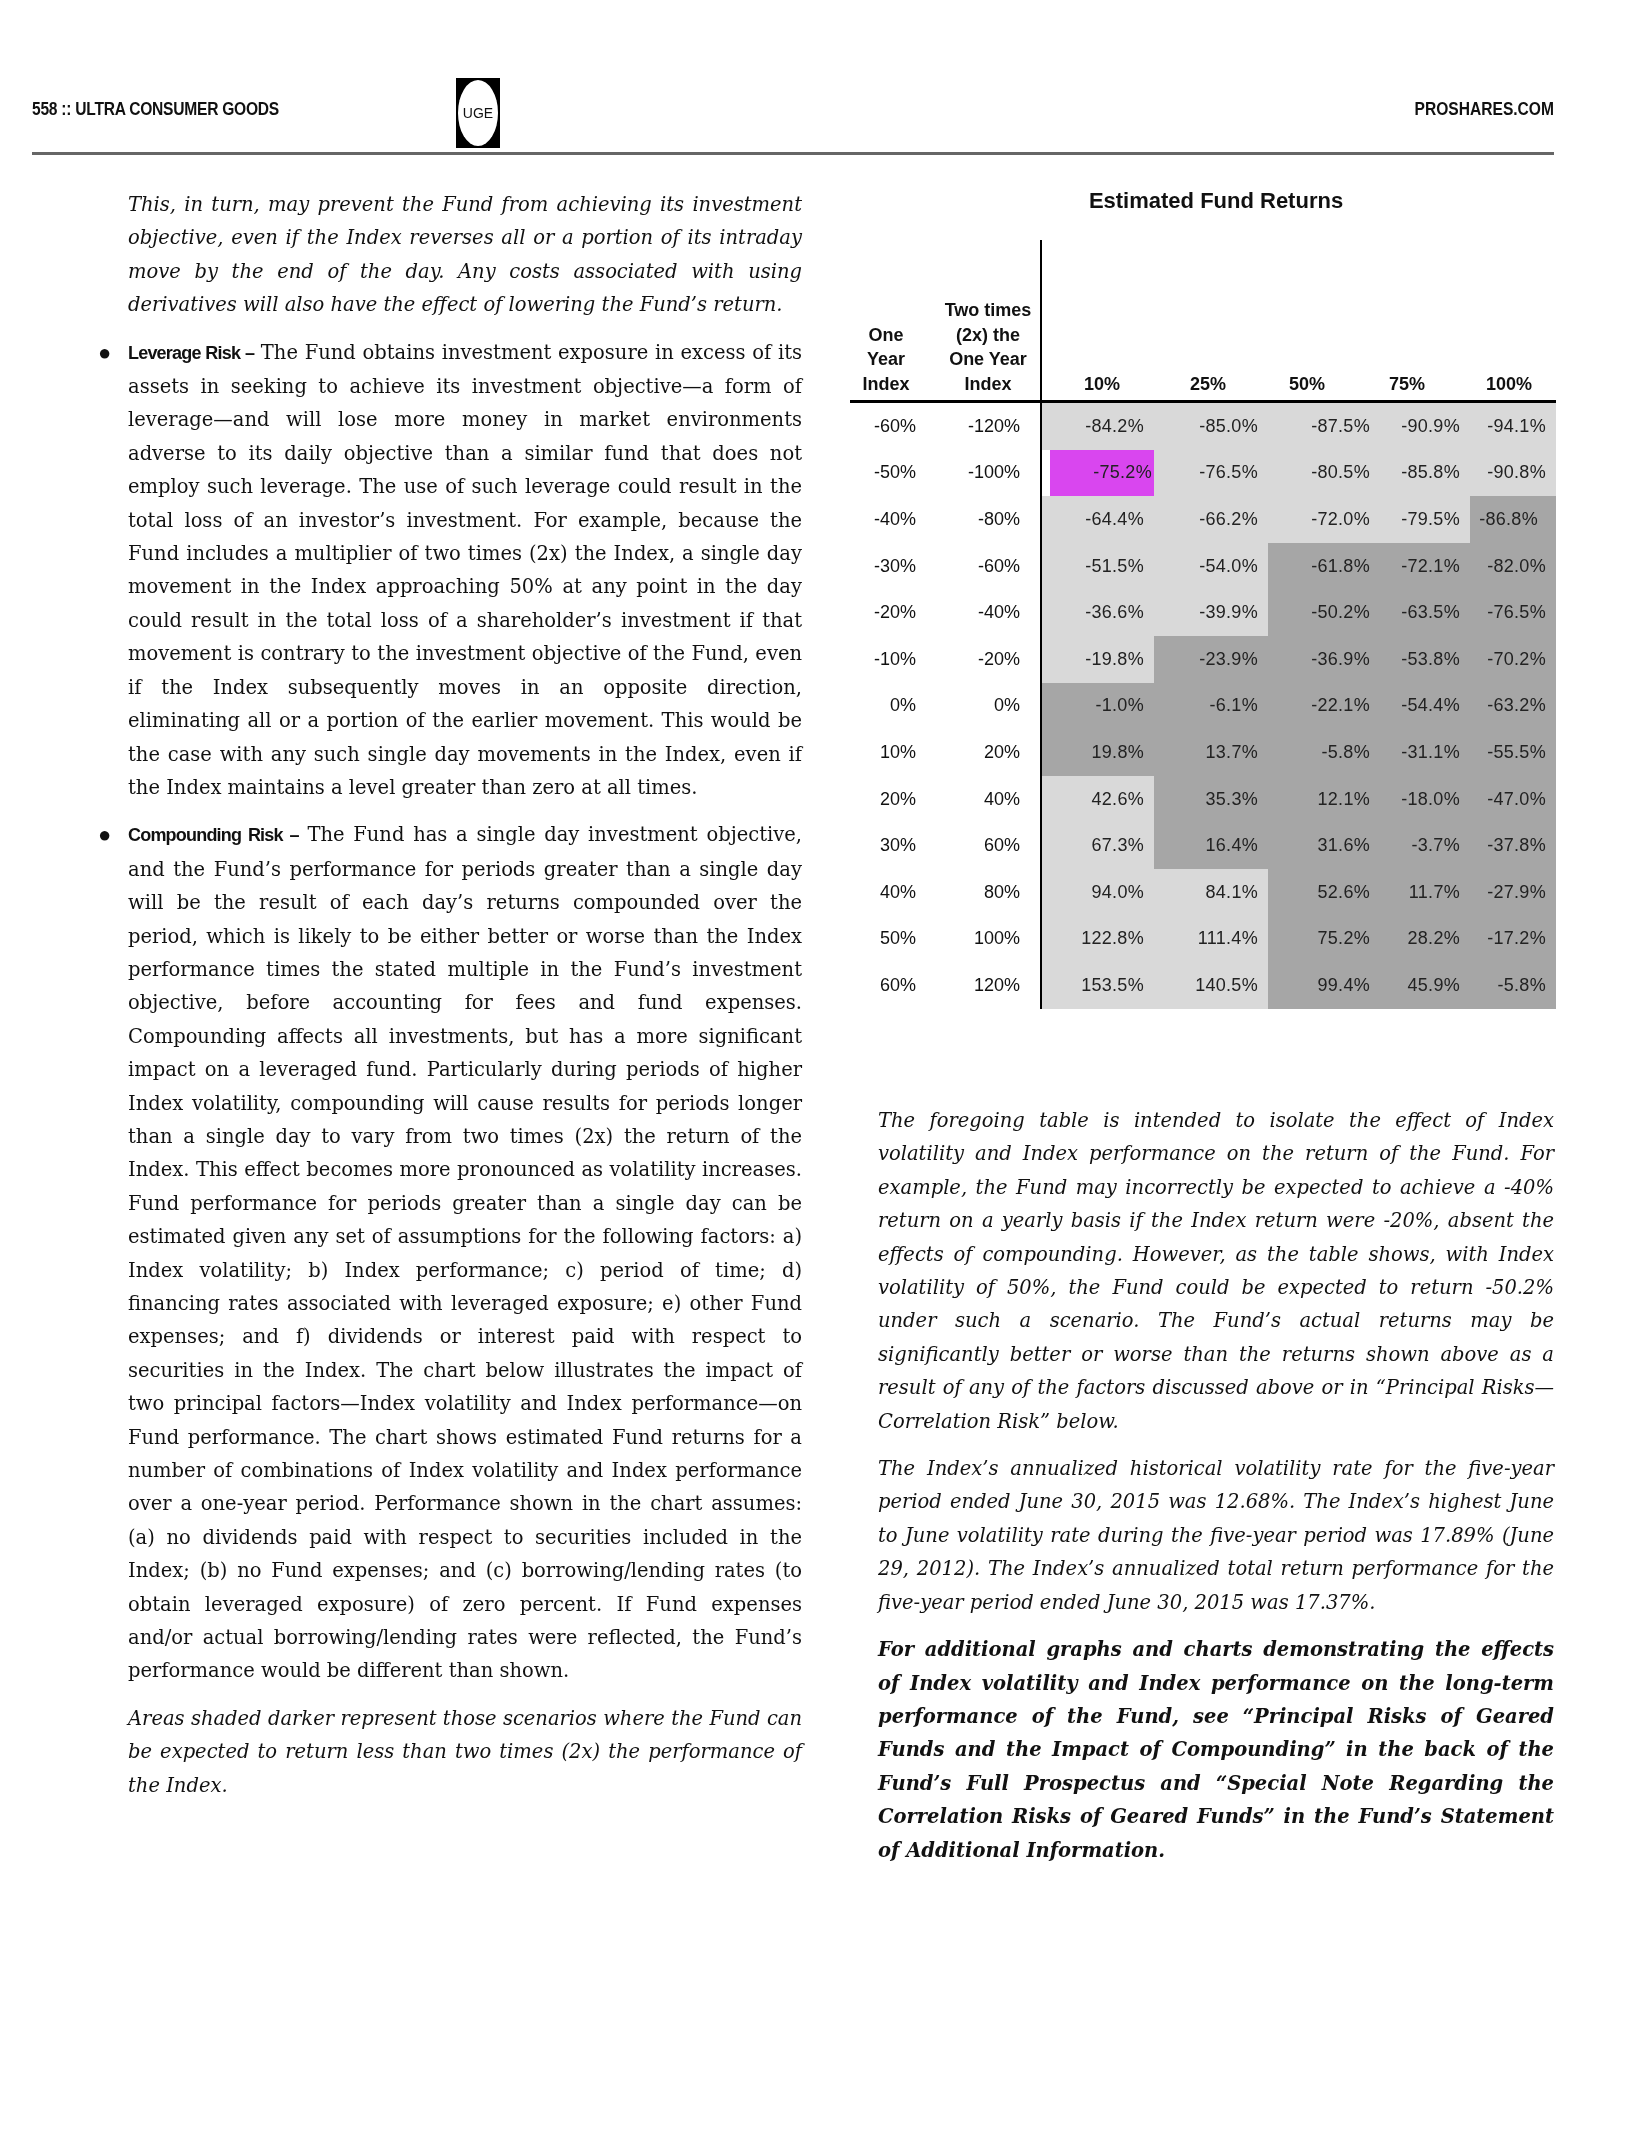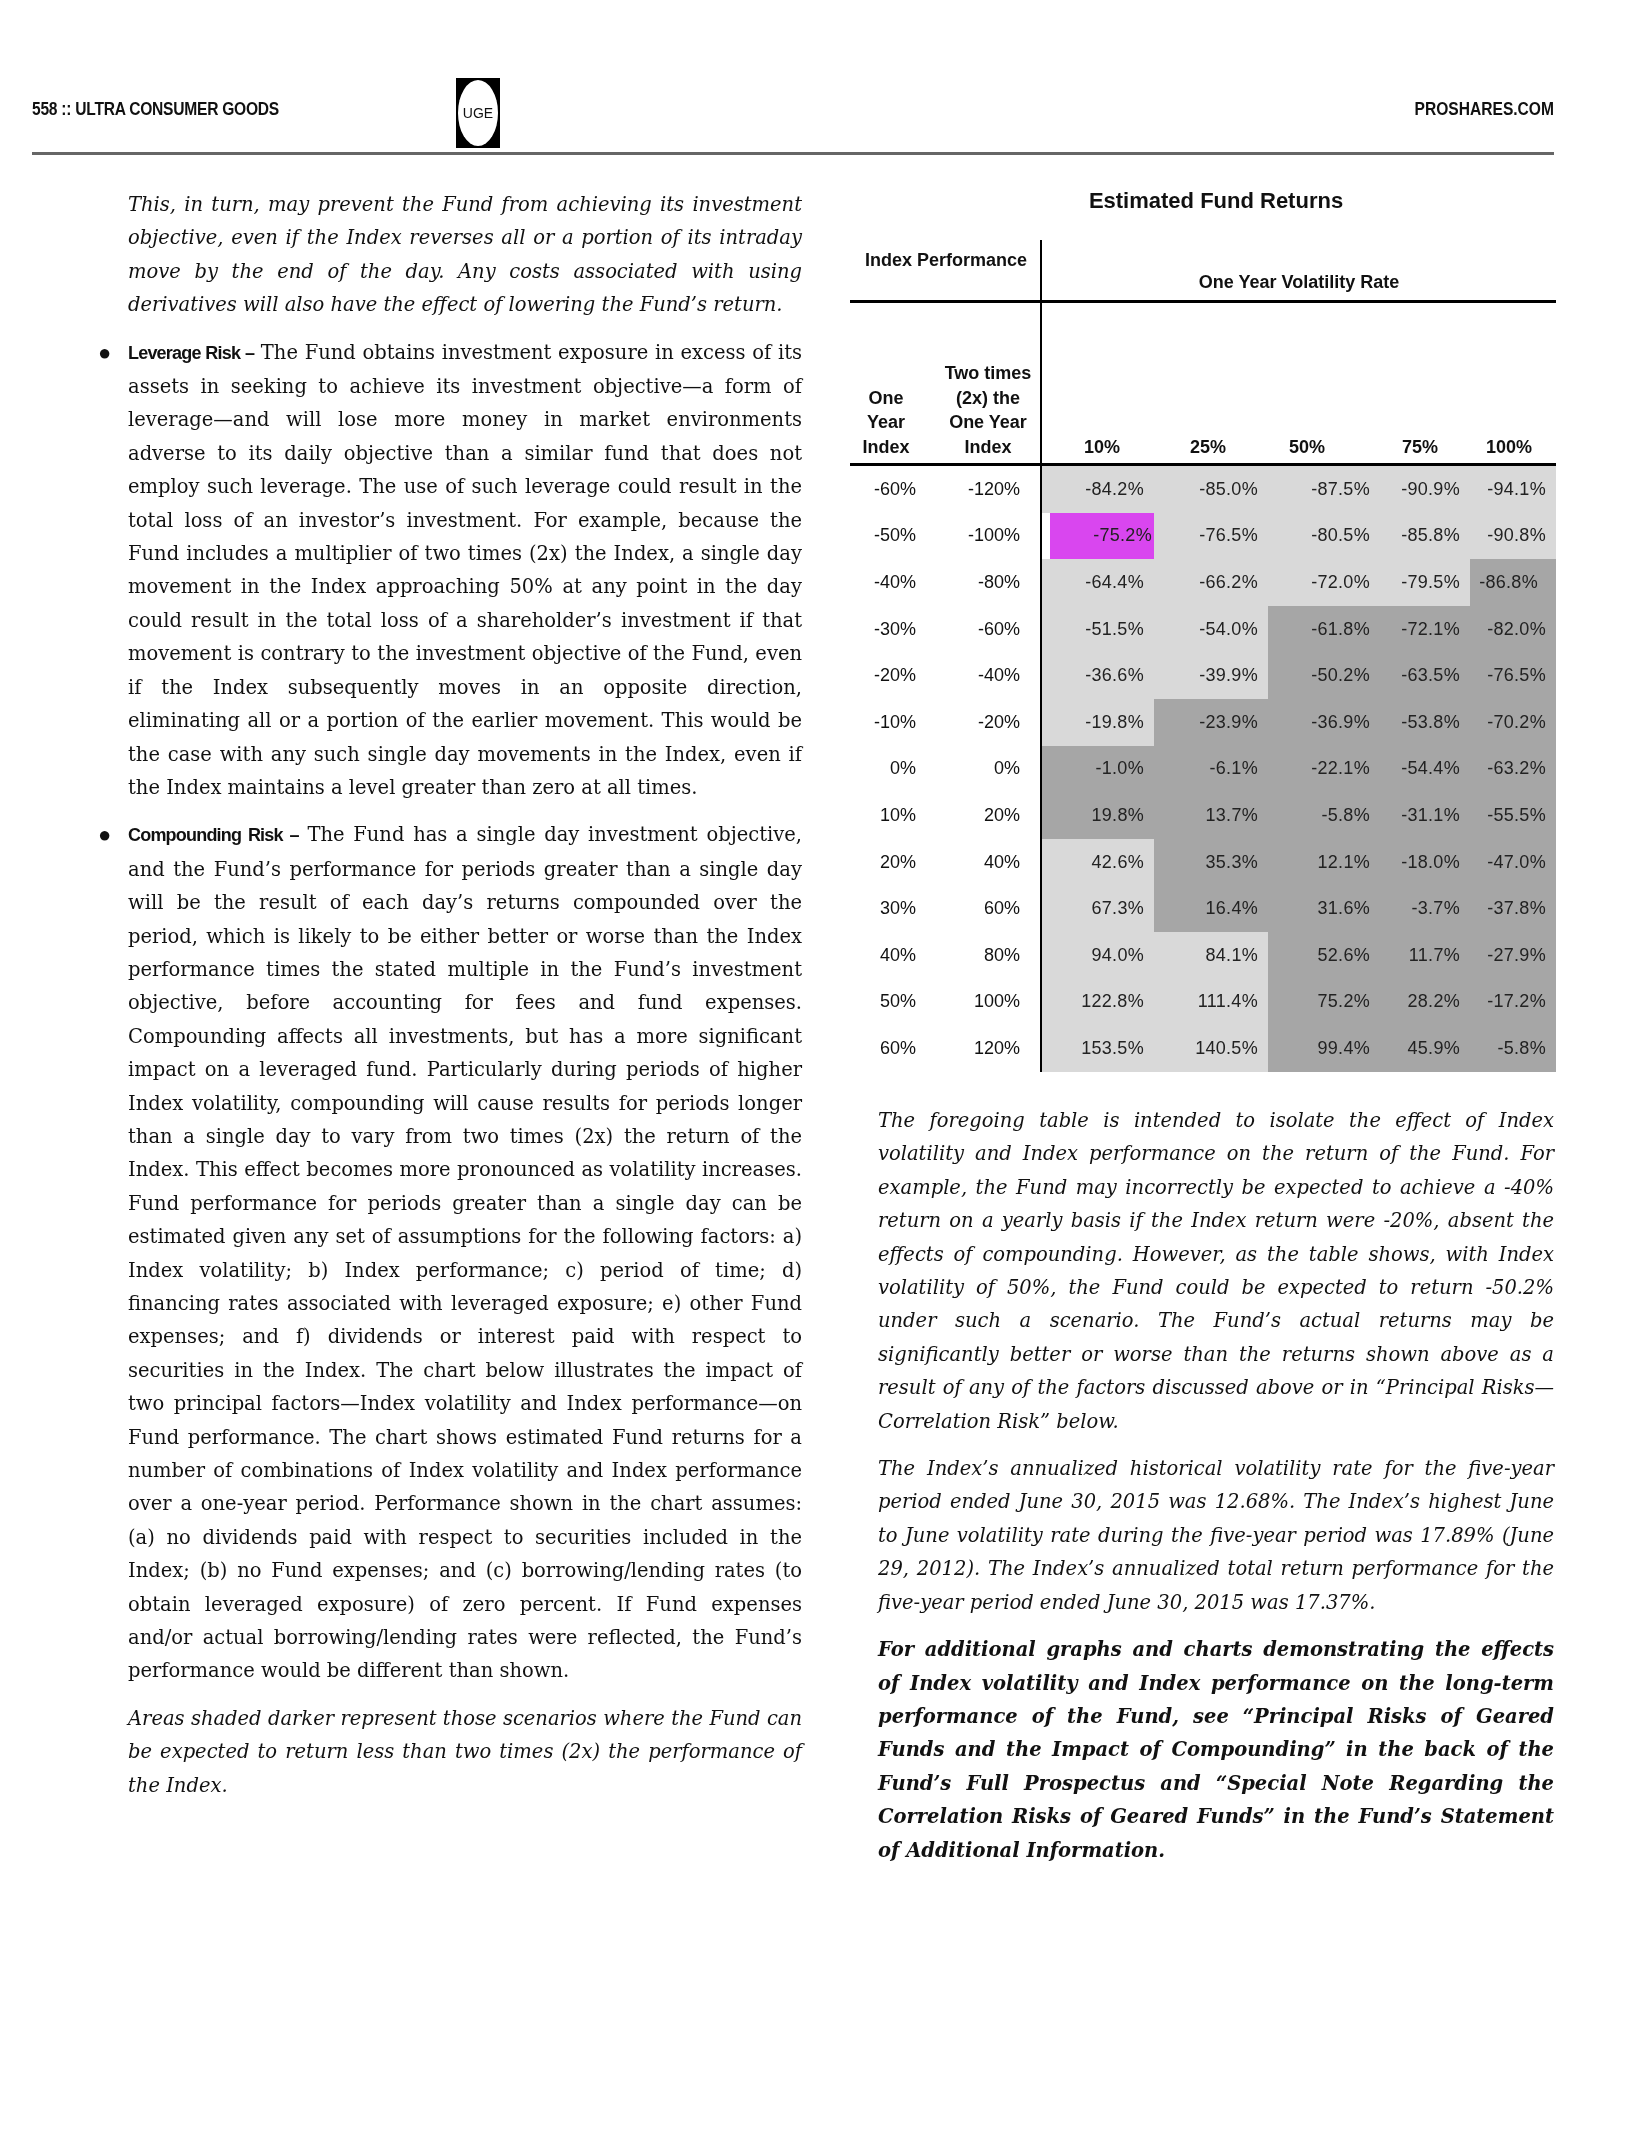--- a/index.html
+++ b/index.html
@@ -54,33 +54,28 @@
   <div class="bullet-item">
     <span class="bullet">●</span>
     <span class="lead">Compounding Risk –</span><span> The Fund has a single day investment objective, and the Fund’s performance for periods greater than a single day will be the result of each day’s returns compounded over the period, which is likely to be either better or worse than the Index performance times the stated multiple in the Fund’s investment objective, before accounting for fees and fund expenses. Compounding affects all investments, but has a more significant impact on a leveraged fund. Particularly during periods of higher Index volatility, compounding will cause results for periods longer than a single day to vary from two times (2x) the return of the Index. This effect becomes more pronounced as volatility increases. Fund performance for periods greater than a single day can be estimated given any set of assumptions for the following factors: a) Index volatility; b) Index performance; c) period of time; d) financing rates associated with leveraged exposure; e) other Fund expenses; and f) dividends or interest paid with respect to securities in the Index. The chart below illustrates the impact of two principal factors—Index volatility and Index performance—on Fund performance. The chart shows estimated Fund returns for a number of combinations of Index volatility and Index performance over a one-year period. Performance shown in the chart assumes: (a) no dividends paid with respect to securities included in the Index; (b) no Fund expenses; and (c) borrowing/lending rates (to obtain leveraged exposure) of zero percent. If Fund expenses and/or actual borrowing/lending rates were reflected, the Fund’s performance would be different than shown.</span>
   </div>
   <p>Areas shaded darker represent those scenarios where the Fund can be expected to return less than two times (2x) the performance of the Index.</p>
 </div>
 
 <div class="table-title">Estimated Fund Returns</div>
 
 <div class="fund-table" id="fund-table">
-  <div class="th-row1">
-    <div class="th-idx-perf">Index Performance</div>
-    <div class="th-vol-rate">One Year Volatility Rate</div>
-    <div class="vline" style="height:63px"></div>
-  </div>
   <div class="th-row2">
     <div class="th-cell" style="left:0;width:72px">One Year Index</div>
     <div class="th-cell" style="left:90px;width:96px">Two times (2x) the One Year Index</div>
     <div class="vline" style="height:163px"></div>
     <div class="th-cell" style="left:212px;width:80px">10%</div>
     <div class="th-cell" style="left:318px;width:80px">25%</div>
     <div class="th-cell" style="left:417px;width:80px">50%</div>
-    <div class="th-cell" style="left:530px;width:80px">75%</div>
+    <div class="th-cell" style="left:517px;width:80px">75%</div>
     <div class="th-cell" style="left:614px;width:90px">100%</div>
   </div>
   <div id="table-body">
       <div class="data-row">
         <div class="dcell idx" style="left: 0px; width: 66px;">-60%</div>
         <div class="dcell idx" style="left: 80px; width: 90px;">-120%</div>
         <div class="vline" style="height: 46.6px;"></div>
         <div class="dcell val" style="left: 192px; width: 112px; padding-right: 10px; box-sizing: border-box; background: rgb(217, 217, 217);">-84.2%</div>
         <div class="dcell val" style="left: 304px; width: 114px; padding-right: 10px; box-sizing: border-box; background: rgb(217, 217, 217);">-85.0%</div>
         <div class="dcell val" style="left: 418px; width: 112px; padding-right: 10px; box-sizing: border-box; background: rgb(217, 217, 217);">-87.5%</div>

